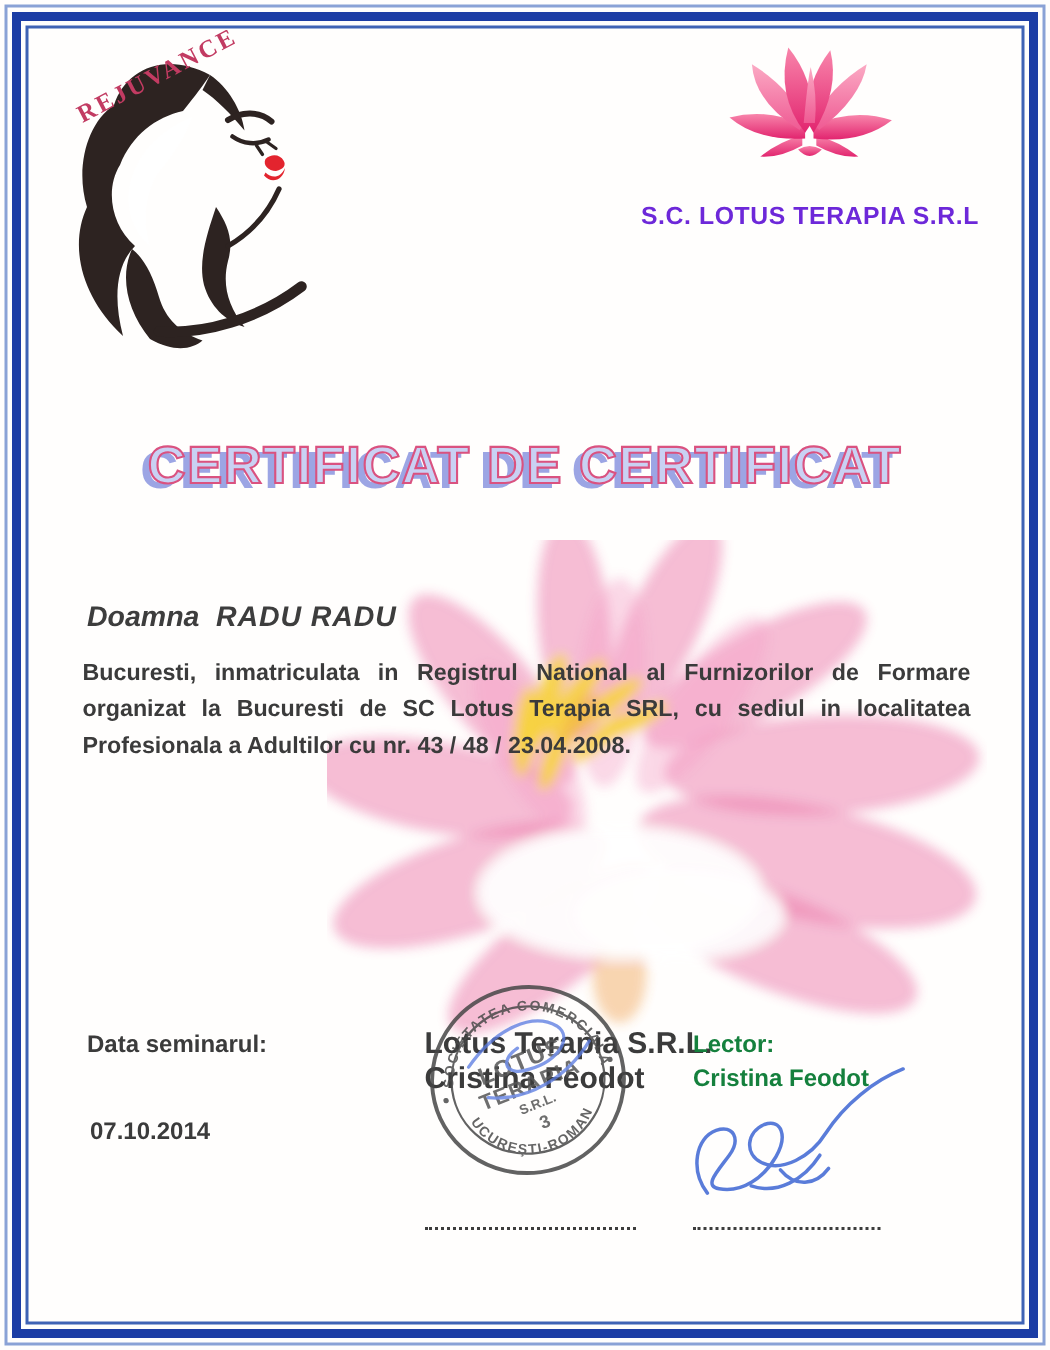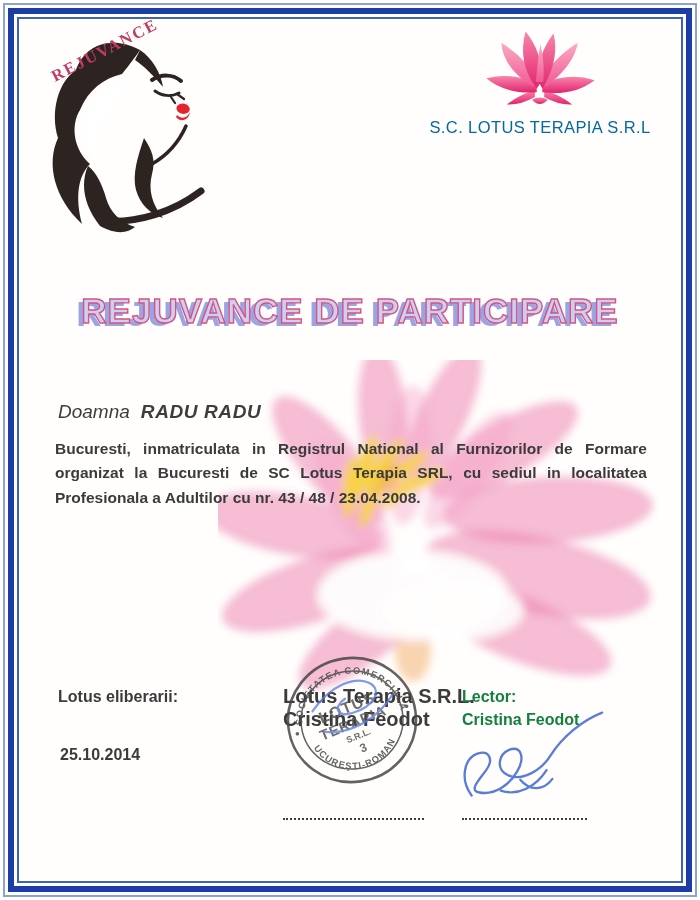--- a/index.html
+++ b/index.html
@@ -11,35 +11,35 @@
   .frame{position:absolute;pointer-events:none;}
   .frame-outer{inset:3px;border:2px solid #8aa2d6;}
   .frame-mid{inset:8px;border:6px solid #1c3da5;}
   .frame-inner{inset:17px;border:2px solid #3f63b5;}
 
   .rejuvance{position:absolute;left:40px;top:20px;width:200px;height:214px;z-index:2;}
 
   .lotus-brand{position:absolute;left:425px;top:26px;width:230px;z-index:2;text-align:center;}
   .lotus-brand svg{width:128px;height:84px;display:inline-block;}
   .lotus-company{
-    margin-top:4px;font-weight:normal;font-size:16.5px;letter-spacing:.4px;color:#0369a1;white-space:nowrap;
+    margin-top:20px;font-weight:bold;font-size:16.5px;letter-spacing:.4px;color:#6d28d9;white-space:nowrap;
   }
 
   .cert-title{
     position:absolute;left:0;right:0;top:291px;z-index:2;text-align:center;
     font-weight:bold;font-size:35px;letter-spacing:1px;color:#c9d1f3;
     -webkit-text-stroke:1.4px #da5280;
     text-shadow:-5px 3px 0 rgba(128,140,220,.78);
     white-space:nowrap;
   }
 
   .watermark{position:absolute;left:218px;top:360px;width:440px;height:332px;z-index:1;opacity:.88;}
 
   .salutation{position:absolute;left:58px;top:401px;z-index:2;font-size:19px;font-style:italic;color:#3d3d3d;}
-  .salutation .sal{font-weight:400;margin-right:11px;}
+  .salutation .sal{font-weight:700;margin-right:11px;}
   .salutation .name{font-weight:700;letter-spacing:.6px;}
 
   .body-lines{position:absolute;left:55px;top:437px;width:592px;z-index:2;}
   .body-line{
     font-weight:bold;font-size:15.5px;line-height:24.4px;color:#3b3b3b;
     text-align:justify;text-align-last:justify;
   }
   .body-line:last-child{text-align-last:left;}
 
   .f-label{position:absolute;z-index:2;font-weight:bold;font-size:16px;color:#3b3b3b;}
@@ -110,21 +110,21 @@
       <path fill="url(#lg2)" d="M60,65 Q28,45 26,18 Q52,34 65,59 Z"></path>
       <path fill="url(#lg2)" d="M74,65 Q104,42 108,18 Q82,34 69,59 Z"></path>
       <path fill="url(#lg1)" d="M64,67 Q43,40 52,6 Q70,28 70,58 Z"></path>
       <path fill="url(#lg1)" d="M70,67 Q89,36 82,8 Q65,30 65,58 Z"></path>
       <path fill="url(#lg2)" d="M63,60 Q66,28 68,20 Q73,40 71,60 Z"></path>
       <path fill="url(#lg1)" d="M59,79 Q67,88 76,79 Q67,74 59,79 Z"></path>
     </svg>
     <div class="lotus-company">S.C. LOTUS TERAPIA S.R.L</div>
   </div>
 
-  <div class="cert-title">REJUVANCE DE PARTICIPARE</div>
+  <div class="cert-title">CERTIFICAT DE CERTIFICAT</div>
 
   <svg class="watermark" viewBox="0 0 440 332">
     <defs>
         <filter id="soft" x="-20%" y="-20%" width="140%" height="140%">
           <feGaussianBlur stdDeviation="4"></feGaussianBlur>
         </filter>
       </defs>
     <g filter="url(#soft)">
       <g fill="rgba(234,106,160,0.5)">
         <ellipse cx="320" cy="215" rx="115" ry="38" transform="rotate(12 320 215)"></ellipse>
@@ -165,22 +165,22 @@
   <div class="salutation">
     <span class="sal">Doamna</span><span class="name">RADU RADU</span>
   </div>
 
   <div class="body-lines">
     <div class="body-line">Bucuresti, inmatriculata in Registrul National al Furnizorilor de Formare</div>
     <div class="body-line">organizat la Bucuresti de SC Lotus Terapia SRL, cu sediul in localitatea</div>
     <div class="body-line">Profesionala a Adultilor cu nr. 43 / 48 / 23.04.2008.</div>
   </div>
 
-  <div class="f-label data-label">Lotus eliberarii:</div>
-  <div class="f-label date-value">25.10.2014</div>
+  <div class="f-label data-label">Data seminarul:</div>
+  <div class="f-label date-value">07.10.2014</div>
 
   <div class="issuer">
     <div>Lotus Terapia S.R.L.</div>
     <div>Cristina Feodot</div>
   </div>
 
   <div class="lector">
     <div>Lector:</div>
     <div>Cristina Feodot</div>
   </div>

